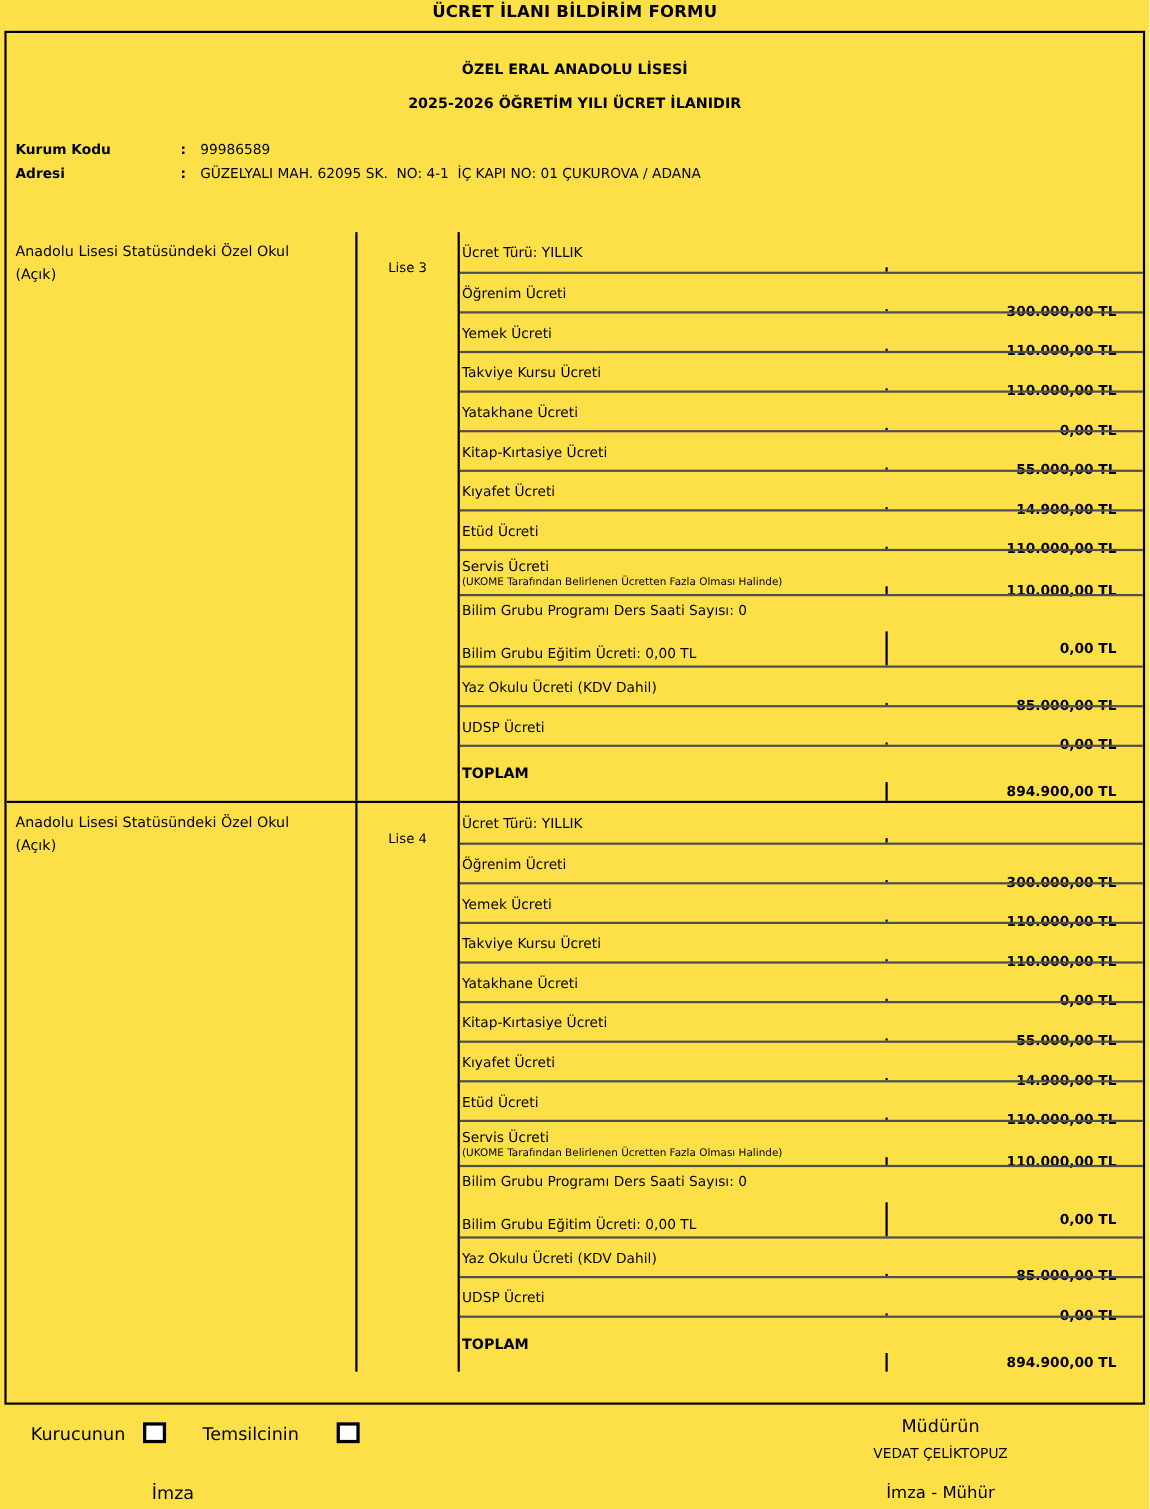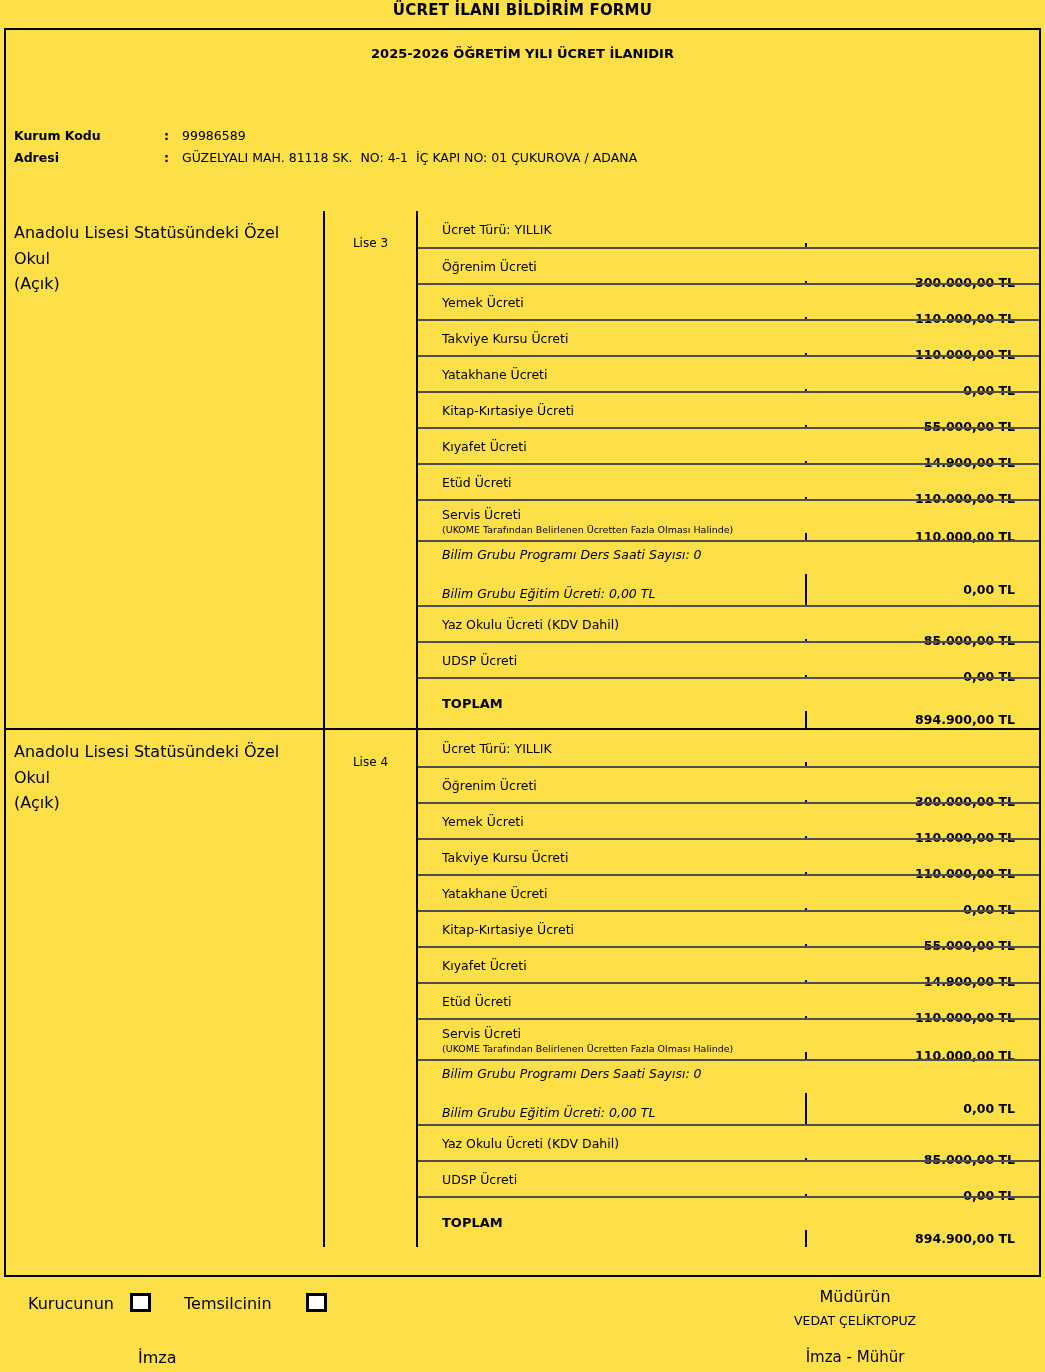--- a/index.html
+++ b/index.html
@@ -36,41 +36,41 @@
   }
   .th{display:flex;align-items:center;justify-content:center;box-sizing:border-box;align-self:stretch;}
   .th-program{width:317px;}
   .th-sinif{width:95px;border-left:2px solid #000;border-right:2px solid #000;}
   .th-bilgi{width:387px;}
   .th-tutar{flex:1;border-left:2px solid #000;}
   .block{display:flex;}
   .block + .block{border-top:2px solid #000;}
   .cell-program{
     width:317px;box-sizing:border-box;
-    padding:9px 10px 0 8px;font-size:16px;line-height:1.6;
+    padding:9px 10px 0 8px;font-size:13px;line-height:1.6;
   }
   .cell-sinif{
     width:95px;box-sizing:border-box;
     border-left:2px solid #000;border-right:2px solid #000;
     text-align:center;padding-top:25px;font-size:12px;
   }
   .rows-col{flex:1;display:flex;flex-direction:column;}
   .frow{display:flex;box-sizing:border-box;border-top:2px solid #4e4e4e;}
   .frow.first{border-top:none;}
   .r-turu{height:36px;}
   .r-fee{height:36px;}
   .r-servis{height:41px;}
   .r-bilim{height:65px;}
   .r-toplam{height:51px;}
   .fcell-label{
-    width:387px;box-sizing:border-box;padding-left:24px;padding-right:6px;
+    width:387px;box-sizing:border-box;padding-left:2px;padding-right:6px;
     display:flex;flex-direction:column;justify-content:center;
     font-size:12.5px;
   }
-  .r-bilim .fcell-label{gap:24px;font-style:italic;}
+  .r-bilim .fcell-label{gap:24px;}
   .r-servis .fcell-label{gap:2px;}
   .sub{font-size:9.5px;}
   .r-toplam .lbl{font-weight:bold;font-size:13px;}
   .fcell-amount{
     flex:1;box-sizing:border-box;border-left:2px solid #000;
     display:flex;align-items:center;justify-content:flex-end;
     padding-right:24px;font-weight:bold;font-size:12.5px;margin-top:32px;
   }
   
   .footer-label{position:absolute;font-size:16px;}
@@ -89,31 +89,32 @@
   .mudur-imza{font-size:15px;margin-top:20px;}
 </style>
 </head>
 <body>
 
 <div class="page">
 
   <div class="doc-title">ÜCRET İLANI BİLDİRİM FORMU</div>
 
   <div class="box">
+    <div class="school-name">ÖZEL ERAL ANADOLU LİSESİ</div>
     <div class="year-line">2025-2026 ÖĞRETİM YILI ÜCRET İLANIDIR</div>
 
     <div class="info-row kurum">
       <span class="info-label">Kurum Kodu</span>
       <span class="info-colon">:</span>
       <span class="info-value">99986589</span>
     </div>
     <div class="info-row adres">
       <span class="info-label">Adresi</span>
       <span class="info-colon">:</span>
-      <span class="info-value">GÜZELYALI MAH. 81118 SK.  NO: 4-1  İÇ KAPI NO: 01 ÇUKUROVA / ADANA</span>
+      <span class="info-value">GÜZELYALI MAH. 62095 SK.  NO: 4-1  İÇ KAPI NO: 01 ÇUKUROVA / ADANA</span>
     </div>
 
     <div class="ftable">
       <div>
           <div class="block">
             <div class="cell-program">
               <div class="prog-line">Anadolu Lisesi Statüsündeki Özel Okul</div>
               <div class="prog-line">(Açık)</div>
             </div>
             <div class="cell-sinif">Lise 3</div>

